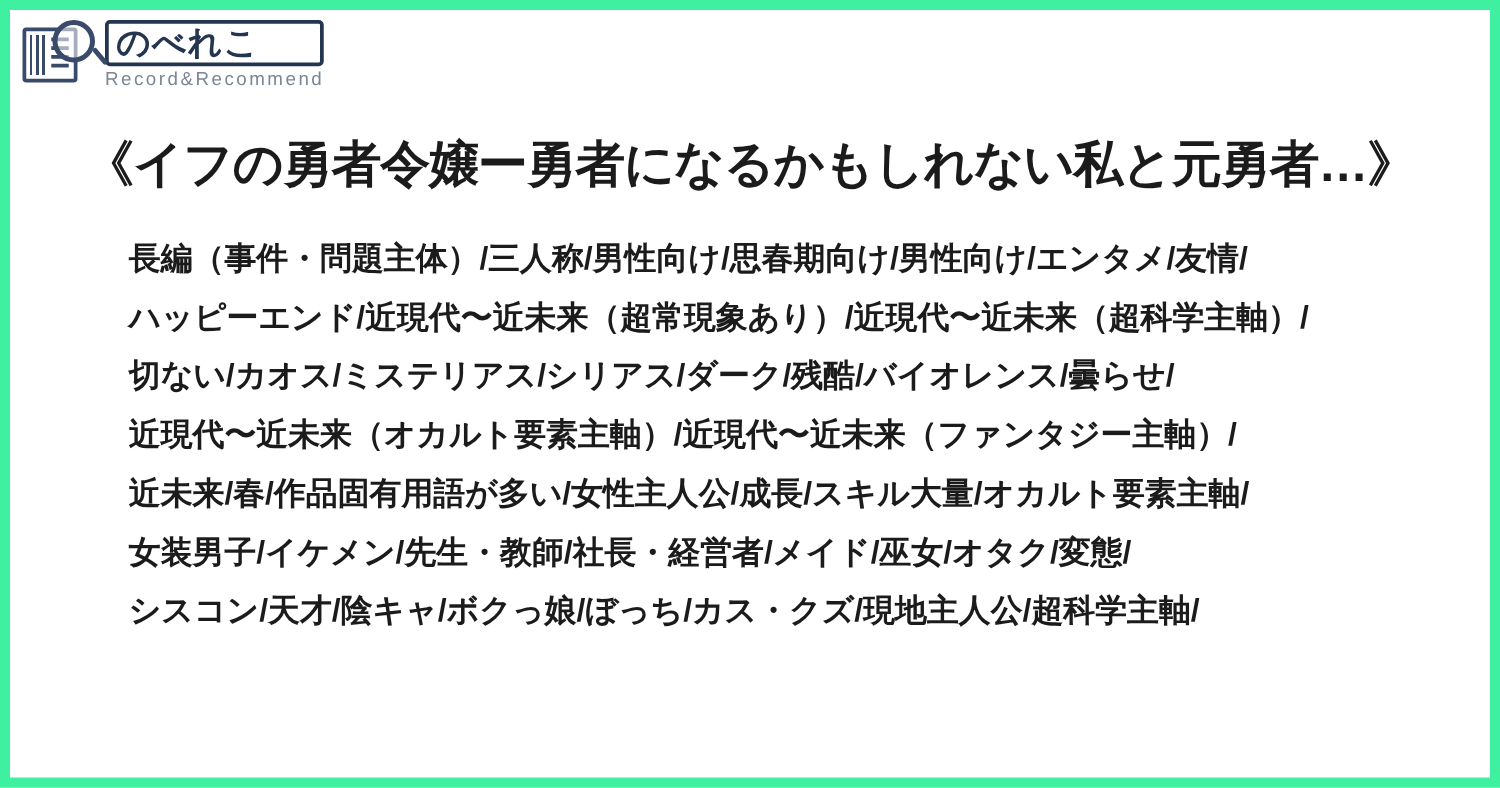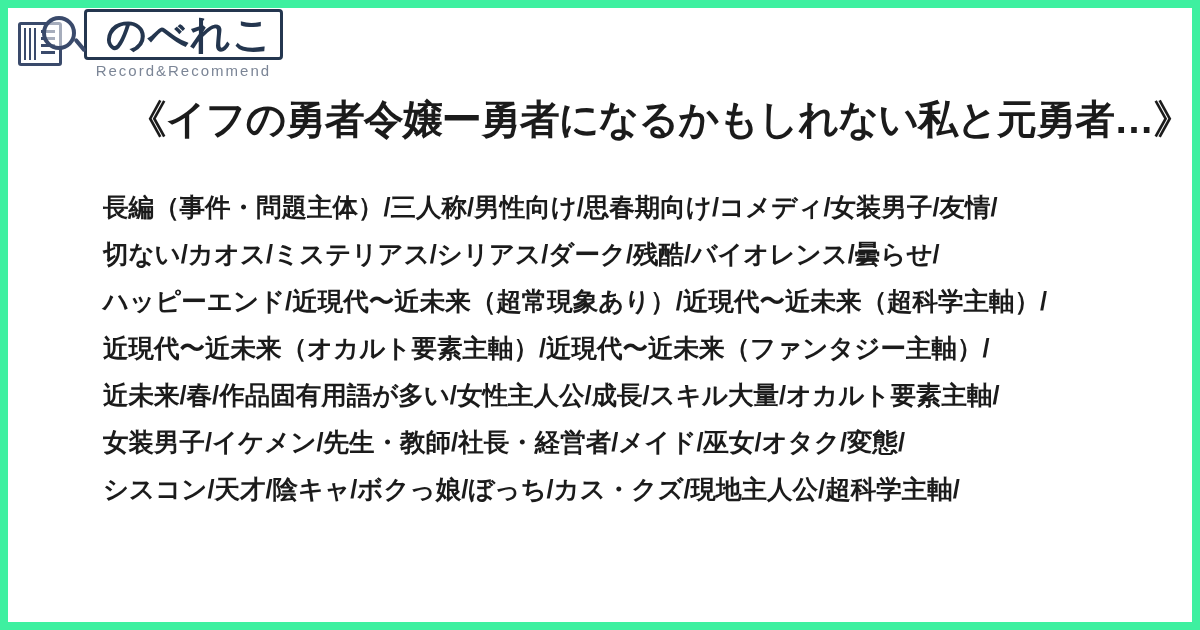--- a/index.html
+++ b/index.html
@@ -100,46 +100,46 @@
     transform: rotate(-40deg);
     border-radius: 2px;
   }
   .logo-text {
     margin-left: 6px;
     display: flex;
     flex-direction: column;
     justify-content: center;
   }
   .logo-word {
-    font-size: 40px;
+    font-size: 27px;
     font-weight: bold;
     color: #24364f;
     letter-spacing: 1px;
     line-height: 1.05;
     border-bottom: 3px solid #24364f;
-    padding: 1px 6px 2px 19px;
+    padding: 1px 6px 2px 6px;
     border-top: 3px solid #24364f;
     border-left: 3px solid #24364f;
     border-right: 3px solid #24364f;
     border-radius: 4px;
   }
   .logo-sub {
     font-size: 15px;
     color: #7b8596;
     letter-spacing: 2px;
     text-align: center;
     margin-top: 2px;
   }
   
   .title {
     position: absolute;
-    top: 84px;
+    top: 96px;
     left: 0;
     width: 100%;
-    text-align: right;
+    text-align: center;
     font-size: 40px;
     font-weight: bold;
     color: #1b1b1b;
     letter-spacing: -1px;
     white-space: nowrap;
   }
   
   .tags {
     position: absolute;
     top: 176px;
@@ -167,23 +167,23 @@
       </div>
       <div class="logo-text">
         <div class="logo-word">のべれこ</div>
         <div class="logo-sub">Record&amp;Recommend</div>
       </div>
     </div>
 
     <div class="title">《イフの勇者令嬢ー勇者になるかもしれない私と元勇者…》</div>
 
     <div class="tags">
-      <div class="tag-line">長編（事件・問題主体）/三人称/男性向け/思春期向け/コメディ/女装男子/友情/</div>
+      <div class="tag-line">長編（事件・問題主体）/三人称/男性向け/思春期向け/男性向け/エンタメ/友情/</div>
+      <div class="tag-line">ハッピーエンド/近現代〜近未来（超常現象あり）/近現代〜近未来（超科学主軸）/</div>
       <div class="tag-line">切ない/カオス/ミステリアス/シリアス/ダーク/残酷/バイオレンス/曇らせ/</div>
-      <div class="tag-line">ハッピーエンド/近現代〜近未来（超常現象あり）/近現代〜近未来（超科学主軸）/</div>
       <div class="tag-line">近現代〜近未来（オカルト要素主軸）/近現代〜近未来（ファンタジー主軸）/</div>
       <div class="tag-line">近未来/春/作品固有用語が多い/女性主人公/成長/スキル大量/オカルト要素主軸/</div>
       <div class="tag-line">女装男子/イケメン/先生・教師/社長・経営者/メイド/巫女/オタク/変態/</div>
       <div class="tag-line">シスコン/天才/陰キャ/ボクっ娘/ぼっち/カス・クズ/現地主人公/超科学主軸/</div>
     </div>
 
   </div>
 </div>
 
 </body></html>

